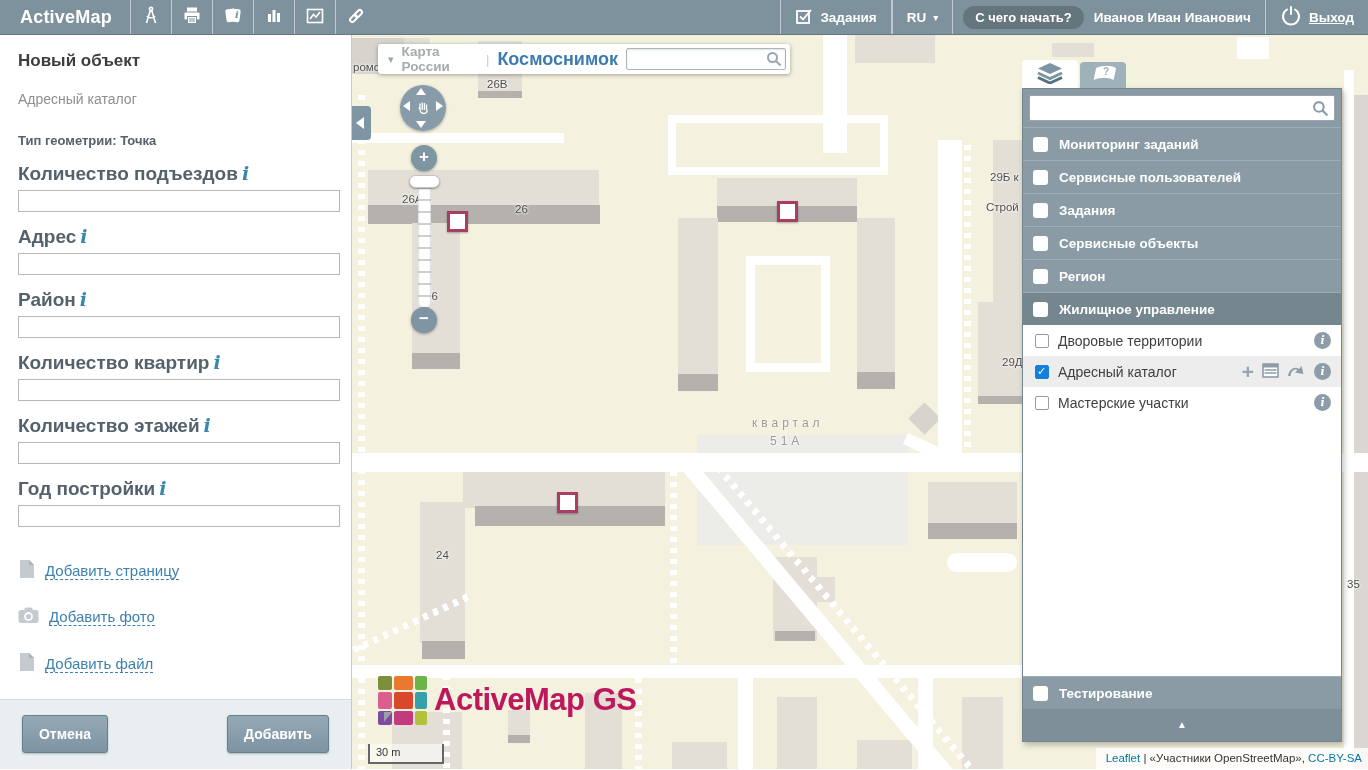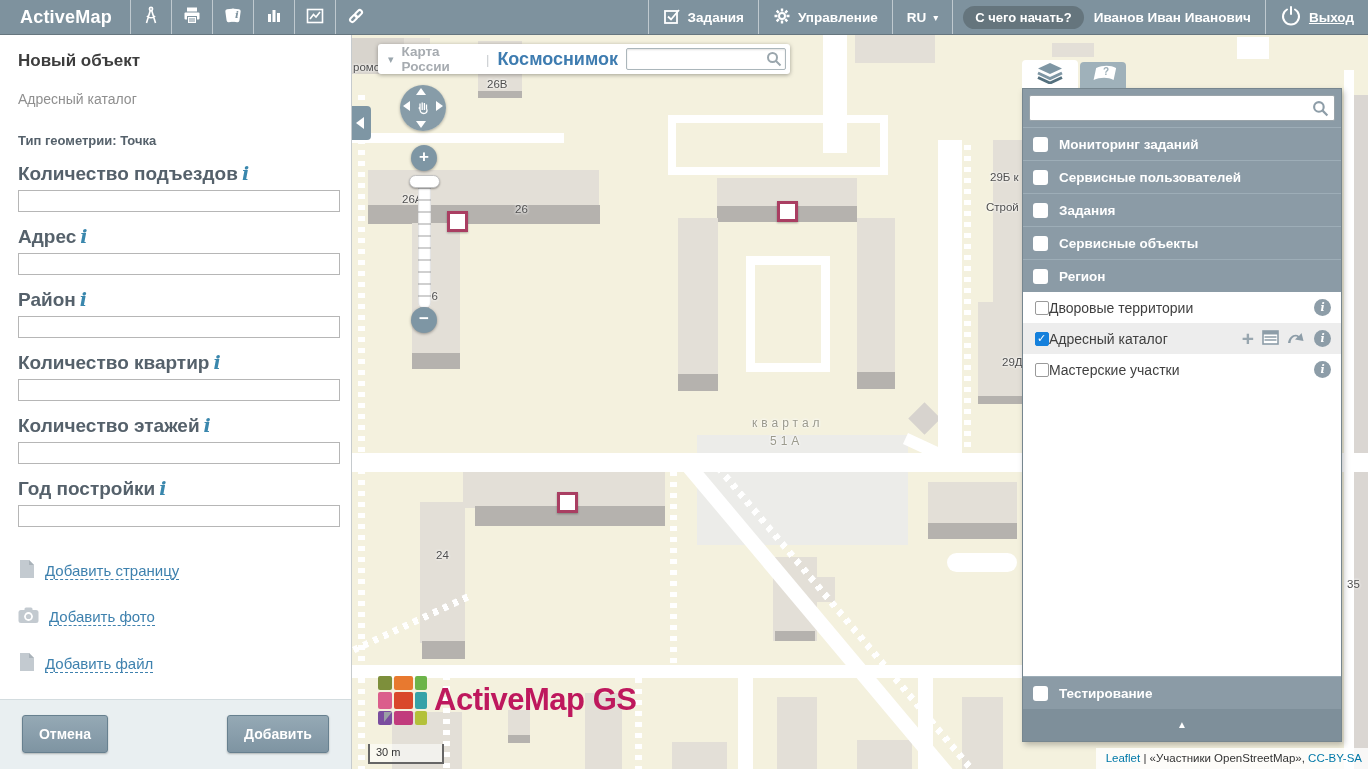--- a/index.html
+++ b/index.html
@@ -107,21 +107,21 @@
            align-items:center; justify-content:center; cursor:pointer; }
   .pbody { height:654px; background:#8B9BA6; border:1px solid #76868F; box-shadow:2px 3px 6px rgba(0,0,0,.25);
            display:flex; flex-direction:column; }
   .psearch { padding:6px; position:relative; }
   .psearch input { width:100%; height:26px; border:1px solid #9AA4AA; border-radius:2px; padding:0 26px 0 6px; }
   .psearch .mag { right:12px; top:11px; }
   .lgroup { height:33px; flex:none; border-top:1px solid #9DADB7; display:flex; align-items:center; gap:11px;
             padding:0 10px; color:#fff; font-weight:bold; font-size:13.5px; cursor:pointer; }
   .lgroup-active { background:#76868F; }
   .gcb { width:15px; height:15px; background:#fff; border-radius:3px; flex:none; cursor:pointer; }
-  .sub { height:31px; flex:none; background:#fff; display:flex; align-items:center; padding:0 10px 0 12px;
+  .sub { height:31px; flex:none; background:#fff; display:flex; align-items:center; gap:9px; padding:0 10px 0 12px;
          color:#3F3F3F; font-size:14px; }
   .sub-sel { background:#EDEDED; }
   .scb { width:14px; height:14px; border:1px solid #9A9A9A; background:#fff; border-radius:2px; flex:none; cursor:pointer;
          position:relative; }
   .scb-on { background:#1580DC; border-color:#1580DC; }
   .scb-on:after { content:"✓"; position:absolute; left:1px; top:-1px; color:#fff; font-size:11px; font-weight:bold; }
   .subicons { margin-left:auto; display:flex; align-items:center; gap:8px; }
   .plus { color:#98A6AF; font-size:21px; font-weight:bold; line-height:18px; cursor:pointer; }
   .info-i { width:17px; height:17px; border-radius:50%; background:#8D9DA8; color:#fff; font-family:"DejaVu Serif",serif;
             font-style:italic; font-weight:bold; font-size:11px; text-align:center; line-height:17px; flex:none; cursor:pointer; }
@@ -186,29 +186,20 @@
   <div class="tb-right">
     <div class="tsep"></div>
     <div class="tb-item">
       <span><svg width="18" height="18" viewBox="0 0 18 18" fill="none" stroke="#fff" stroke-width="1.8">
             <rect x="2" y="4" width="12" height="12"></rect>
             <path d="M5 9.5 8 12.5 16 3"></path>
           </svg></span>
       <span>Задания</span>
     </div>
     <div class="tsep"></div>
-    <div class="tb-item">
-      <span><svg width="18" height="18" viewBox="0 0 18 18" fill="none" stroke="#fff">
-            <circle cx="9" cy="9" r="3" stroke-width="2"></circle>
-            <g stroke-width="2.4">
-              <path d="M9 1.5v3M9 13.5v3M1.5 9h3M13.5 9h3M3.7 3.7l2.1 2.1M12.2 12.2l2.1 2.1M14.3 3.7l-2.1 2.1M5.8 12.2l-2.1 2.1"></path>
-            </g>
-          </svg></span>
-      <span>Управление</span>
-    </div>
     <div class="tsep"></div>
     <div class="tb-item">
       <span>RU</span>
       <span style="font-size:10px;">▾</span>
     </div>
     <div class="tsep"></div>
     <div class="pill">С чего начать?</div>
     <div class="user-name">Иванов Иван Иванович</div>
     <div class="tsep"></div>
     <div class="tb-item">
@@ -458,20 +449,24 @@
           <span>Задания</span>
         </div>
         <div class="lgroup">
           <span class="gcb"></span>
           <span>Сервисные объекты</span>
         </div>
         <div class="lgroup">
           <span class="gcb"></span>
           <span>Регион</span>
         </div>
+        <div class="lgroup lgroup-active">
+          <span class="gcb"></span>
+          <span>Жилищное управление</span>
+        </div>
 
         <div class="sub">
           <span class="scb"></span>
           <span>Дворовые территории</span>
           <span class="subicons">
               <span class="info-i">i</span>
             </span>
         </div>
         <div class="sub sub-sel">
           <span class="scb scb-on"></span>

